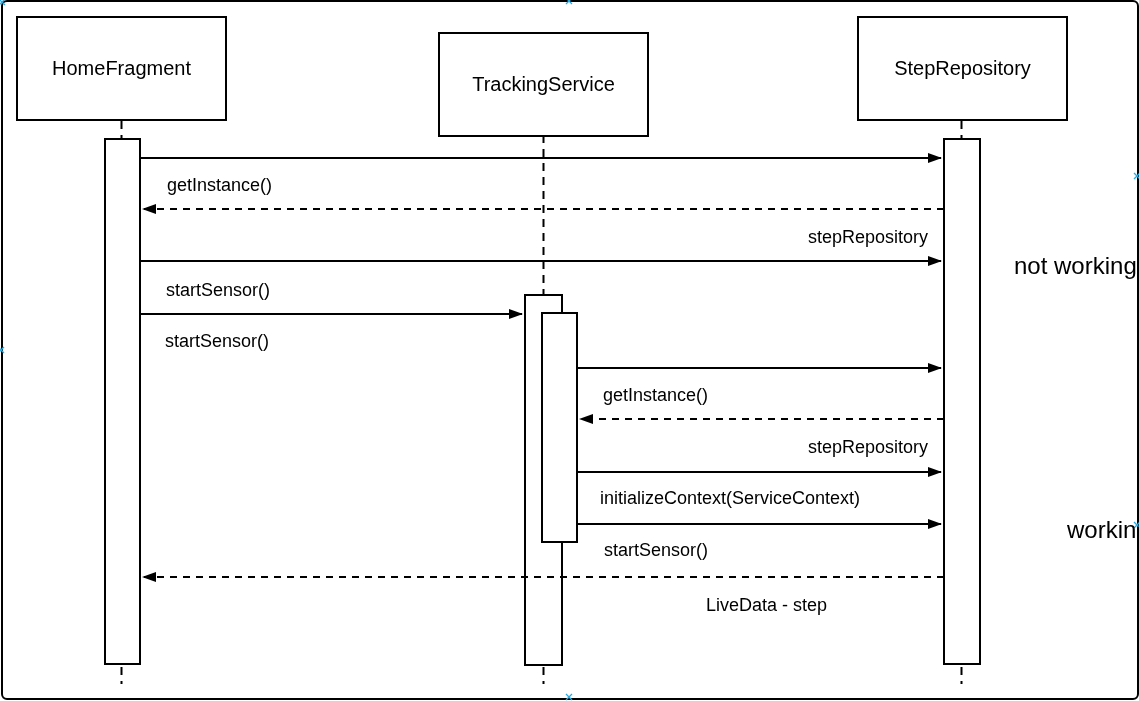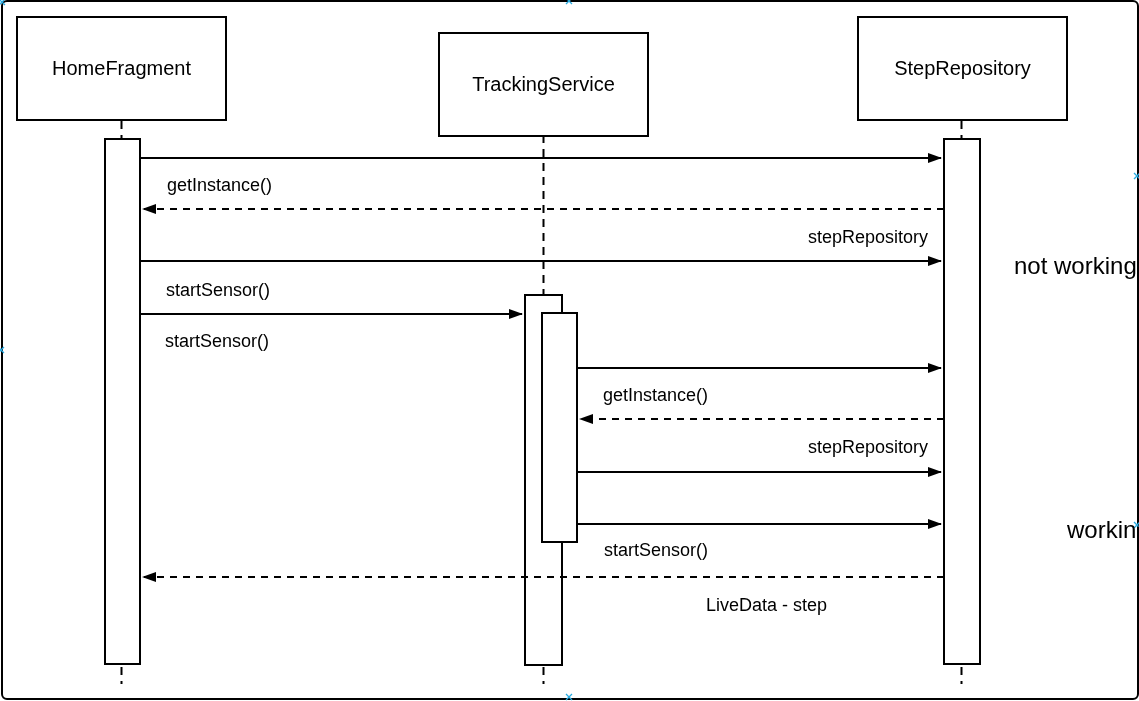--- a/index.html
+++ b/index.html
@@ -106,19 +106,20 @@
   <div class="participant-box" style="left:857px; top:16px;">
     <span>StepRepository</span>
   </div>
 
   <div class="msg-label" style="left:167px; top:131px;">getInstance()</div>
   <div class="msg-label right" style="right:211px; top:183px;">stepRepository</div>
   <div class="msg-label" style="left:166px; top:236px;">startSensor()</div>
   <div class="msg-label" style="left:165px; top:287px;">startSensor()</div>
   <div class="msg-label" style="left:603px; top:341px;">getInstance()</div>
   <div class="msg-label right" style="right:211px; top:393px;">stepRepository</div>
+  <div class="msg-label" style="left:600px; top:444px;">initializeContext(ServiceContext)</div>
   <div class="msg-label" style="left:604px; top:496px;">startSensor()</div>
   <div class="msg-label" style="left:706px; top:551px;">LiveData - step</div>
 
   <div class="note-label" style="left:1014px; top:252px;">not working</div>
   <div class="note-label" style="left:1031px; top:516px;margin-left:36px;">working</div>
 
 </div>
 
 </body></html>

